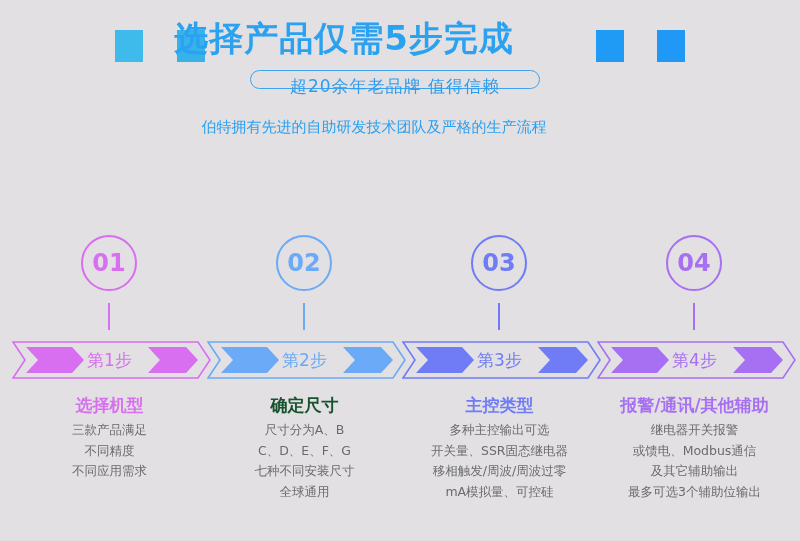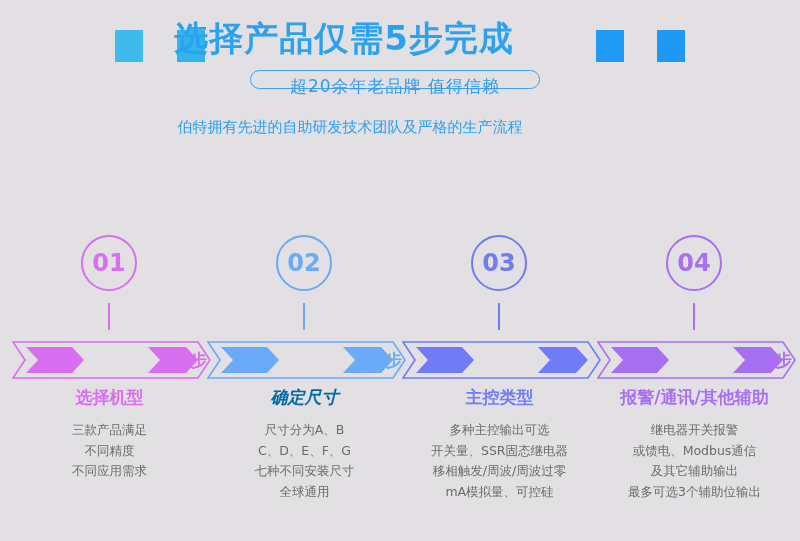--- a/index.html
+++ b/index.html
@@ -1,26 +1,26 @@
 <!DOCTYPE html>
 <html><head>
 <meta charset="utf-8">
 <style>
   html, body { margin:0; padding:0; }
   body { width:800px; height:541px; background:#e2e0e3; position:relative; overflow:hidden; font-family:"DejaVu Sans", "Liberation Sans", sans-serif; }
   .sq { position:absolute; top:30px; width:28px; height:32px; }
   .title { position:absolute; left:0; width:688px; top:16px; text-align:center; font-size:34px; font-weight:bold; color:#2aa2f0; letter-spacing:1px; }
   .pill { position:absolute; left:250px; top:70px; width:290px; height:19px; border:1.5px solid #3ea3ee; border-radius:14px; box-sizing:border-box; text-align:center; line-height:30px; font-size:17px; color:#2f9ded; letter-spacing:1px; }
-  .sub { position:absolute; left:0; width:700px; top:118px; text-align:center; font-size:15px; color:#2ba0ef; }
+  .sub { position:absolute; left:0; width:700px; top:118px; text-align:center; font-size:15px; color:#2ba0ef;padding-left:24px; }
   .step { position:absolute; top:0; width:195px; height:541px; }
   .circle { position:absolute; left:69px; top:235px; width:56px; height:56px; border:2px solid; border-radius:50%; box-sizing:border-box; text-align:center; line-height:52px; font-size:24px; font-weight:bold; }
   .vline { position:absolute; left:96px; top:303px; width:2px; height:27px; }
   .band { position:absolute; left:0; top:341px; width:200px; height:38px; }
-  .band-label { position:absolute; left:0; width:195px; top:346px; text-align:right; font-size:17px; font-weight:bold; line-height:28px; }
-  .heading { position:absolute; left:0; width:195px; top:386px; text-align:center; font-size:17px; font-weight:bold; }
+  .band-label { position:absolute; left:0; width:195px; top:346px; text-align:center; font-size:17px; font-weight:normal; line-height:28px; }
+  .heading { position:absolute; left:0; width:195px; top:394px; text-align:center; font-size:17px; font-weight:bold; }
   .desc { position:absolute; left:0; width:195px; top:420px; text-align:center; font-size:12.5px; color:#6b6b6b; line-height:20.5px; }
   .desc div { white-space:nowrap; }
 </style>
 </head>
 <body>
 
 <div class="sq" style="left:115px;background:#3ebbea;"></div>
 <div class="sq" style="left:177px;background:#36b4ea;"></div>
 <div class="sq" style="left:596px;background:#209bf5;"></div>
 <div class="sq" style="left:657px;background:#2098f6;"></div>
@@ -48,36 +48,37 @@
   </div>
     <div class="step" style="left: 207px;">
     <div class="circle" style="border-color: rgb(106, 170, 246); color: rgb(106, 170, 246);"><span>02</span></div>
     <div class="vline" style="background: rgb(106, 170, 246);"></div>
     <svg class="band" viewBox="0 0 200 38">
       <polygon points="1,1 186,1 198,19 186,37 1,37 13,19" fill="none" stroke-width="1.6" stroke="#6aaaf6"></polygon>
       <polygon points="14,6 60,6 72,19 60,32 14,32 26,19" fill="#6aaaf6"></polygon>
       <polygon points="136,6 174,6 186,19 174,32 136,32 148,19" fill="#6aaaf6"></polygon>
     </svg>
     <div class="band-label" style="color: rgb(106, 170, 246);">第2步</div>
-    <div class="heading" style="color: #0369a1; font-style: italic;">确定尺寸</div>
+    <div class="heading" style="color: #14532d;">确定尺寸</div>
     <div class="desc">
         <div>尺寸分为A、B</div>
         <div>C、D、E、F、G</div>
         <div>七种不同安装尺寸</div>
         <div>全球通用</div>
       </div>
   </div>
     <div class="step" style="left: 402px;">
     <div class="circle" style="border-color: rgb(111, 124, 246); color: rgb(111, 124, 246);"><span>03</span></div>
     <div class="vline" style="background: rgb(111, 124, 246);"></div>
     <svg class="band" viewBox="0 0 200 38">
       <polygon points="1,1 186,1 198,19 186,37 1,37 13,19" fill="none" stroke-width="1.6" stroke="#6f7cf6"></polygon>
       <polygon points="14,6 60,6 72,19 60,32 14,32 26,19" fill="#6f7cf6"></polygon>
       <polygon points="136,6 174,6 186,19 174,32 136,32 148,19" fill="#6f7cf6"></polygon>
     </svg>
+    <div class="band-label" style="color: rgb(111, 124, 246);">第3步</div>
     <div class="heading" style="color: rgb(111, 124, 246);">主控类型</div>
     <div class="desc">
         <div>多种主控输出可选</div>
         <div>开关量、SSR固态继电器</div>
         <div>移相触发/周波/周波过零</div>
         <div>mA模拟量、可控硅</div>
       </div>
   </div>
     <div class="step" style="left: 597px;">
     <div class="circle" style="border-color: rgb(167, 112, 242); color: rgb(167, 112, 242);"><span>04</span></div>

